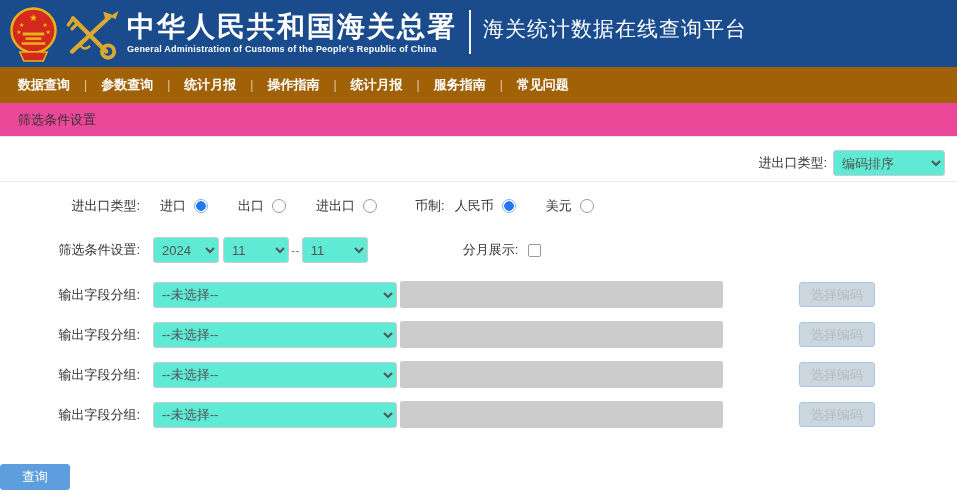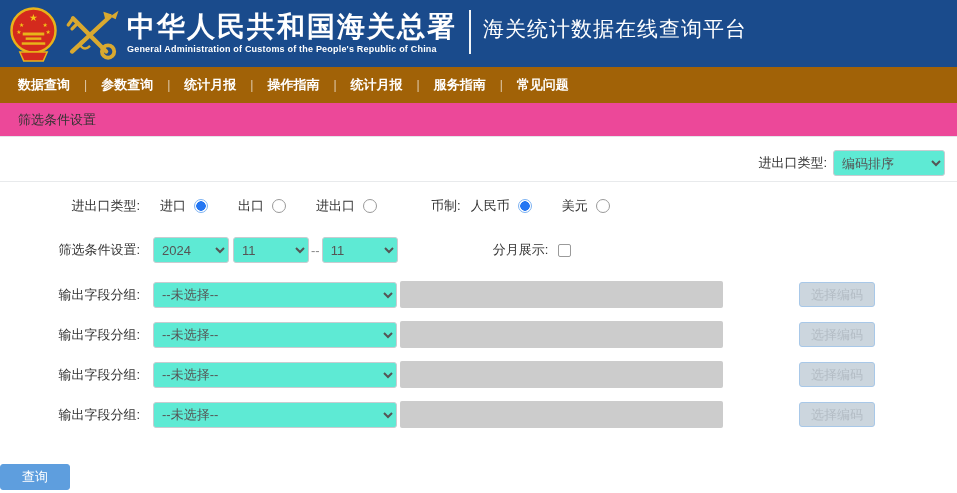--- a/index.html
+++ b/index.html
@@ -52,24 +52,24 @@
   .radio-group { display:flex; align-items:center; margin-left:20px; }
   .radio-option { display:flex; align-items:center; cursor:pointer; margin-right:30px; }
   .radio-option .radio-label { font-size:13px; margin-right:8px; }
   .radio {
     width:14px; height:14px; border-radius:50%; border:1px solid #9a9a9a; background:#fff; display:inline-block;
   }
   .radio.checked {
     border:1px solid #7eb3f2;
     background:radial-gradient(circle, #2476f2 0 4.5px, #fff 5px);
   }
-  .currency-group { display:flex; align-items:center; margin-left:24px; }
+  .currency-group { display:flex; align-items:center; margin-left:8px; }
   .inline-label { font-size:13px; margin-right:10px; }
   .date-row { margin-top:21px; height:26px; }
-  .date-select { width:76px; margin-left:0; }
+  .date-select { width:66px; margin-left:0; }
   .ym-gap { margin-left:4px; }
   .range-sep { font-size:13px; color:#888; margin:0 2px; }
   .date-row .selects { display:flex; align-items:center; margin-left:13px; }
   .monthly-group { display:flex; align-items:center; margin-left:95px; }
   .checkbox {
     width:13px; height:13px; border:1px solid #9a9a9a; border-radius:2px; background:#fff; display:inline-block; cursor:pointer;
   }
   .output-row { margin-top:13px; height:27px; }
   .output-row.first { margin-top:18px; }
   .group-select { width:244px; margin-left:13px; }

